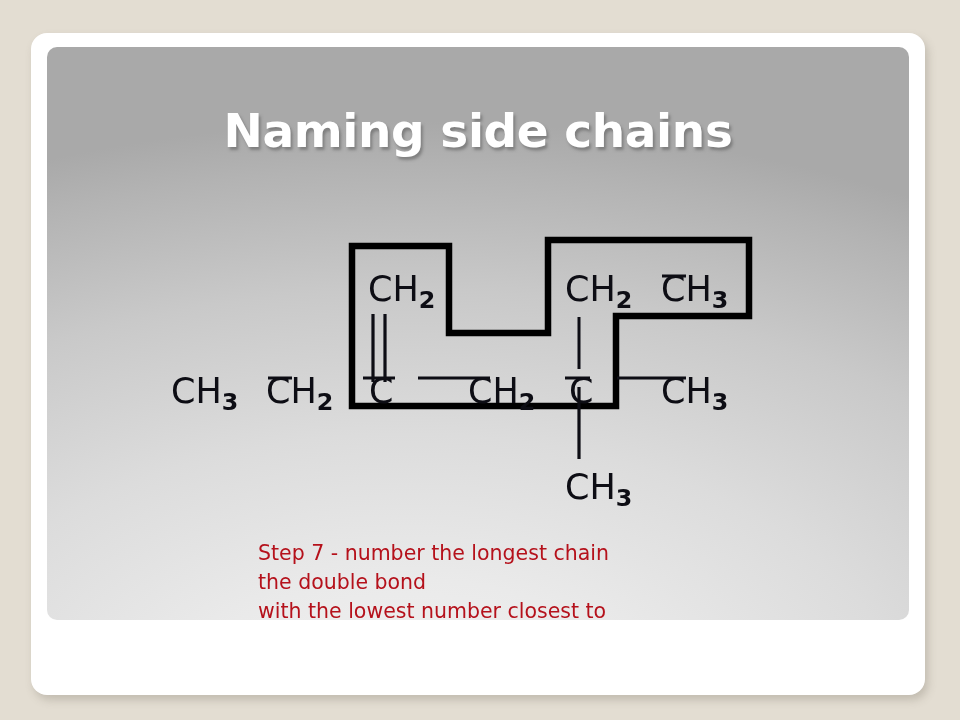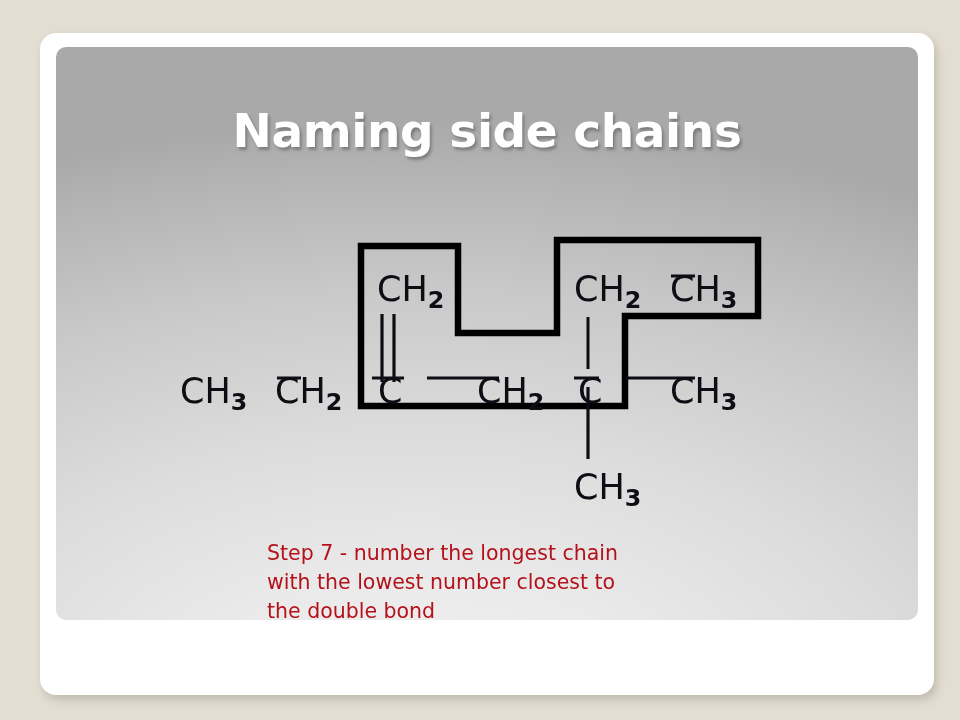--- a/index.html
+++ b/index.html
@@ -17,21 +17,20 @@
   
   #slide-frame {
     position: absolute;
     left: 31px;
     top: 33px;
     width: 894px;
     height: 662px;
     background: #ffffff;
     border-radius: 16px;
     box-shadow: 3px 5px 9px rgba(120,112,100,0.30);
-    margin-left: 9px;
   }
   #slide-canvas {
     position: absolute;
     left: 16px;
     top: 14px;
     width: 862px;
     height: 573px;
     border-radius: 10px;
     background:
       radial-gradient(120% 105% at 42% 118%,
@@ -181,18 +180,18 @@
         <span>CH</span><sub>3</sub>
       </div>
 
       <div class="atom-label" style="left:518px; top:423px;">
         <span>CH</span><sub>3</sub>
       </div>
     </div>
 
     <div id="caption">
       <div>Step 7 - number the longest chain</div>
+      <div>the double bond</div>
       <div>with the lowest number closest to</div>
-      <div>the double bond</div>
     </div>
 
   </div>
 </div>
 
 </body></html>

